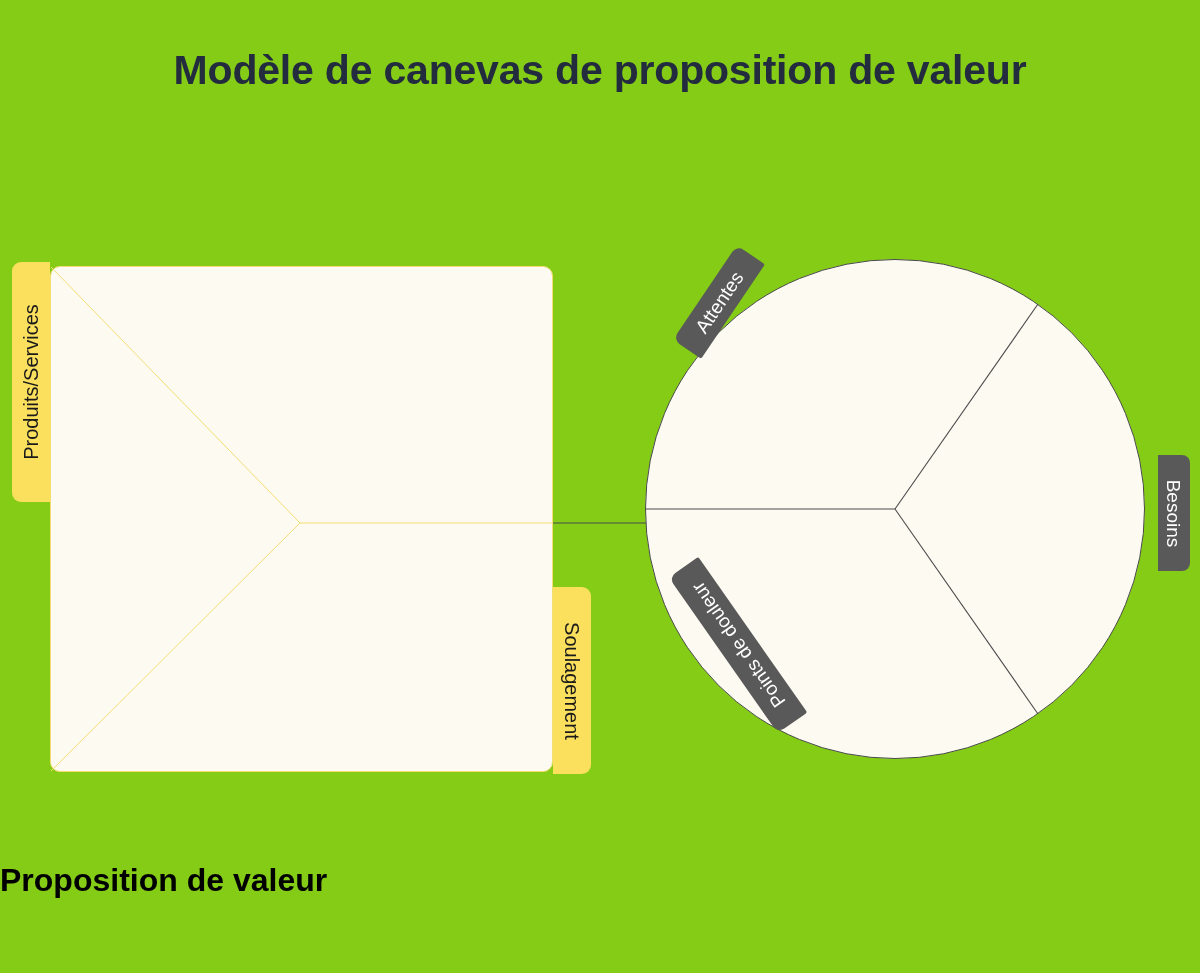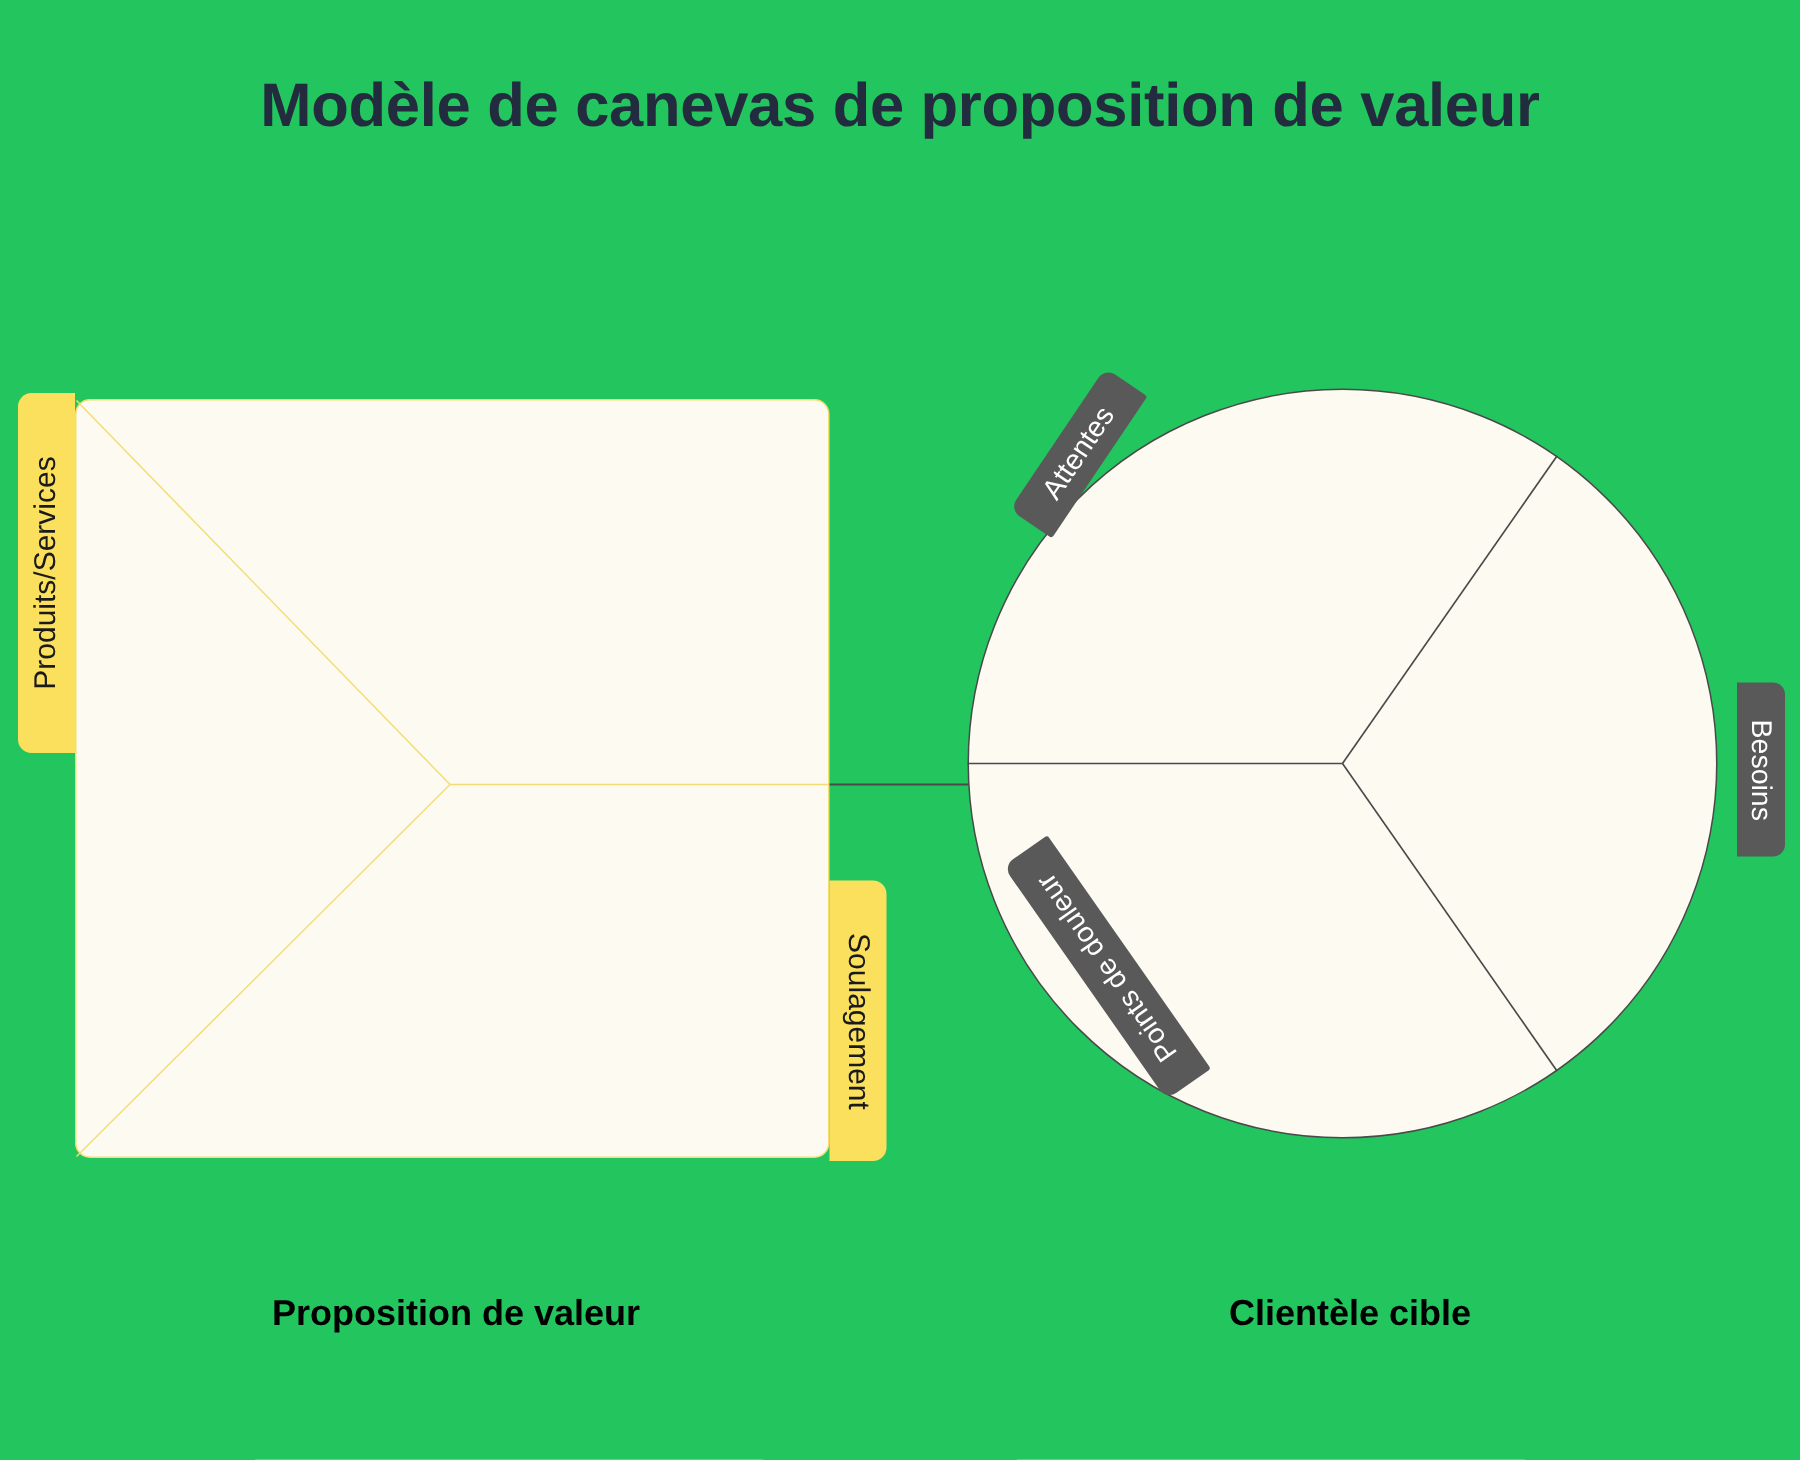--- a/index.html
+++ b/index.html
@@ -11,21 +11,21 @@
     height: 973px;
     background: #ffffff;
     font-family: "Liberation Sans", sans-serif;
     overflow: hidden;
   }
 
   #canvas-root {
     position: relative;
     width: 1200px;
     height: 973px;
-    background: #22c55e;
+    background: #84cc16;
   }
 
   
   .page-title {
     position: absolute;
     left: 150px;
     top: 44px;
     width: 900px;
     text-align: center;
     font-size: 41px;
@@ -192,24 +192,24 @@
     border-radius: 8px 8px 2px 2px;
   }
 
   .gtab-text {
     display: block;
   }
 
   
   .caption {
     position: absolute;
-    font-size: 24px;
+    font-size: 32px;
     font-weight: bold;
     color: #000000;
-    text-align: center;
+    text-align: left;
     white-space: nowrap;
   }
   .caption-vp {
     left: 0;
     top: 862px;
     width: 608px;
   }
   .caption-cust {
     left: 620px;
     top: 862px;
@@ -264,15 +264,14 @@
     <div class="gtab gtab-besoins">
       <span class="gtab-text">Besoins</span>
     </div>
 
     <div class="gtab gtab-douleur">
       <span class="gtab-text">Points de douleur</span>
     </div>
   </div>
 
   <div class="caption caption-vp">Proposition de valeur</div>
-  <div class="caption caption-cust">Clientèle cible</div>
 
 </div>
 
 </body></html>

